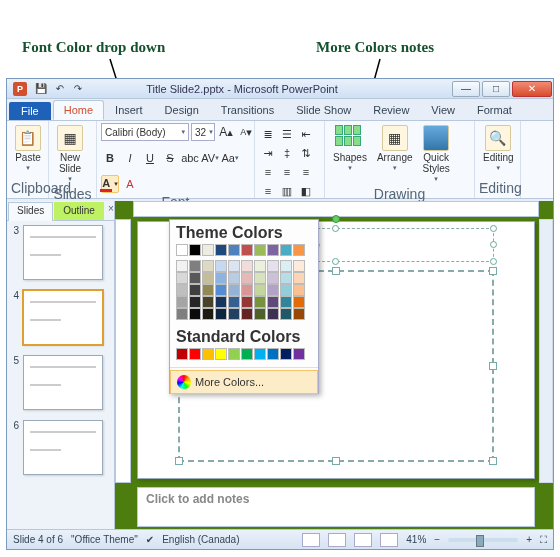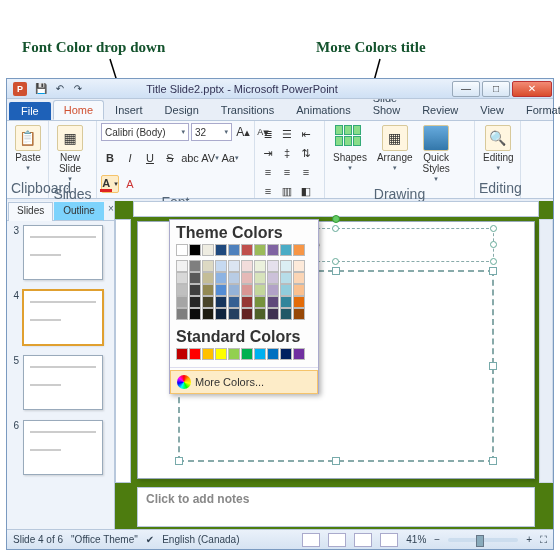--- a/index.html
+++ b/index.html
@@ -64,21 +64,21 @@
   .fontcolor .dd { font-size:7px; padding:0 2px;}
   .shapesico { width:30px;height:26px; display:grid; grid-template-columns:repeat(3,8px); grid-template-rows:repeat(2,10px); gap:1px;}
   .shapesico span{ border:1px solid #3a7; background:#8d8;}
   .workarea {
     position:absolute; top:122px; left:0; right:0; bottom:20px;
     display:flex; background:#e8eef7;
   }
   .sidepanel { width:108px; border-right:1px solid #b8c8dc; display:flex; flex-direction:column; background:#eef3fa;}
   .sidetabs { display:flex; height:20px; border-bottom:1px solid #b8c8dc;}
   .sidetab { flex:0 0 auto; padding:2px 8px; font-size:10px; border:1px solid #b8c8dc; background:#f6f9fd; margin:1px 0 -1px 1px; border-bottom:none;}
-  .sidetab:not(.on){ background:#7dd3fc; border-color:transparent; border-bottom:1px solid #b8c8dc;}
+  .sidetab:not(.on){ background:#bef264; border-color:transparent; border-bottom:1px solid #b8c8dc;}
   .sidetabs .closex{ margin-left:auto; padding:2px 4px; font-size:10px; color:#567;}
   .thumbs { flex:1; overflow:auto; padding:4px 2px;}
   .thumb { display:flex; gap:4px; margin-bottom:10px;}
   .thumb .num { width:10px; font-size:10px; color:#345; text-align:right;}
   .thumb .slide { width:80px; height:55px; background:#fff; border:1px solid #9ab; box-shadow:1px 1px 2px rgba(0,0,0,.15); position:relative;}
   .thumb.sel .slide { outline:2px solid #e0a030; outline-offset:-1px;}
   .thumb .slide .line{ position:absolute; left:6px; right:6px; height:2px; background:#ccc;}
   .slidearea { flex:1; position:relative; background:#4d7c0f;font-weight:bold; }
   .ruler-h { position:absolute; top:0; left:18px; right:14px; height:16px; background:#fff; border:1px solid #b8c8dc;}
   .ruler-v { position:absolute; top:18px; left:0; width:16px; bottom:46px; background:#fff; border:1px solid #b8c8dc;}
@@ -112,21 +112,21 @@
   .popup .wheel{ width:14px;height:14px; border-radius:50%; background:conic-gradient(red,orange,yellow,lime,cyan,blue,magenta,red);}
   .scrollbar-v{ position:absolute; top:18px; right:0; width:14px; bottom:46px; background:#e8eef7; border:1px solid #cdd9e8;}
 </style>
 </head>
 <body>
 
 <div class="wrap">
 
   <div class="annot">
     <span class="label" style="left:22px; top:2px;">Font Color drop down</span>
-    <span class="label" style="left:316px; top:2px;">More Colors title</span>
+    <span class="label" style="left:316px; top:2px;">More Colors notes</span>
     <svg width="560" height="300">
       <defs>
           <marker id="ah" markerWidth="8" markerHeight="8" refX="6" refY="3" orient="auto">
             <path d="M0,0 L7,3 L0,6 Z" fill="#000"></path>
           </marker>
         </defs>
       <line x1="110" y1="22" x2="178" y2="238" stroke="#000" stroke-width="1.5" marker-end="url(#ah)"></line>
       <line x1="380" y1="22" x2="312" y2="270" stroke="#000" stroke-width="1.5" marker-end="url(#ah)"></line>
     </svg>
   </div>
@@ -147,21 +147,20 @@
         <div class="winbtn close">✕</div>
       </div>
     </div>
 
     <div class="tabs">
       <div class="filetab">File</div>
       <div class="tab active">Home</div>
       <div class="tab">Insert</div>
       <div class="tab">Design</div>
       <div class="tab">Transitions</div>
-      <div class="tab">Animations</div>
       <div class="tab">Slide Show</div>
       <div class="tab">Review</div>
       <div class="tab">View</div>
       <div class="tab">Format</div>
 
     </div>
 
     <div class="ribbon">
       <div class="group" style="width:42px;">
         <div class="controls">
@@ -185,21 +184,21 @@
         <div class="group-label">Slides</div>
       </div>
       <div class="group" style="width:158px;">
         <div class="controls">
             <div class="fontbox">
           <div class="fontrow">
             <div class="combo" style="width:88px;">
                   <span>Calibri (Body)</span>
                   <span class="dd">▾</span>
                 </div>
-            <div class="combo" style="width:41px;">
+            <div class="combo" style="width:24px;">
                   <span>32</span>
                   <span class="dd">▾</span>
                 </div>
             <span class="tinybtn"><span style="font-size:12px;">A</span>▴</span>
             <span class="tinybtn"><span style="font-size:9px;">A</span>▾</span>
           </div>
           <div class="fontrow">
             <span class="tinybtn bold">B</span>
             <span class="tinybtn italic">I</span>
             <span class="tinybtn uline">U</span>

